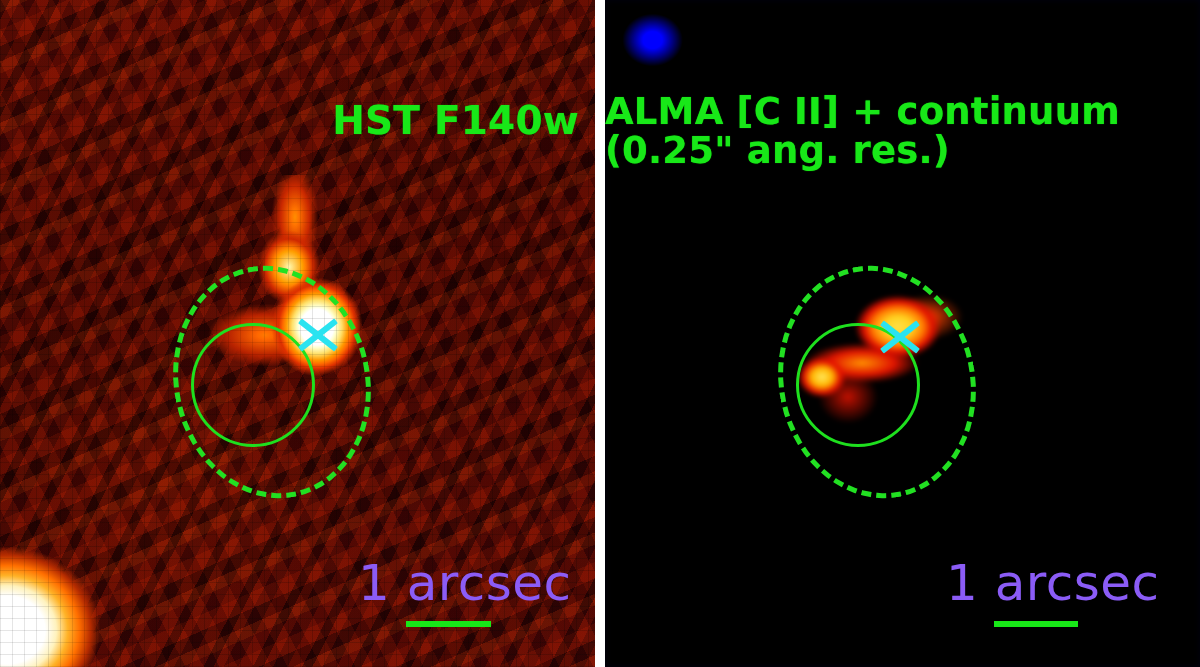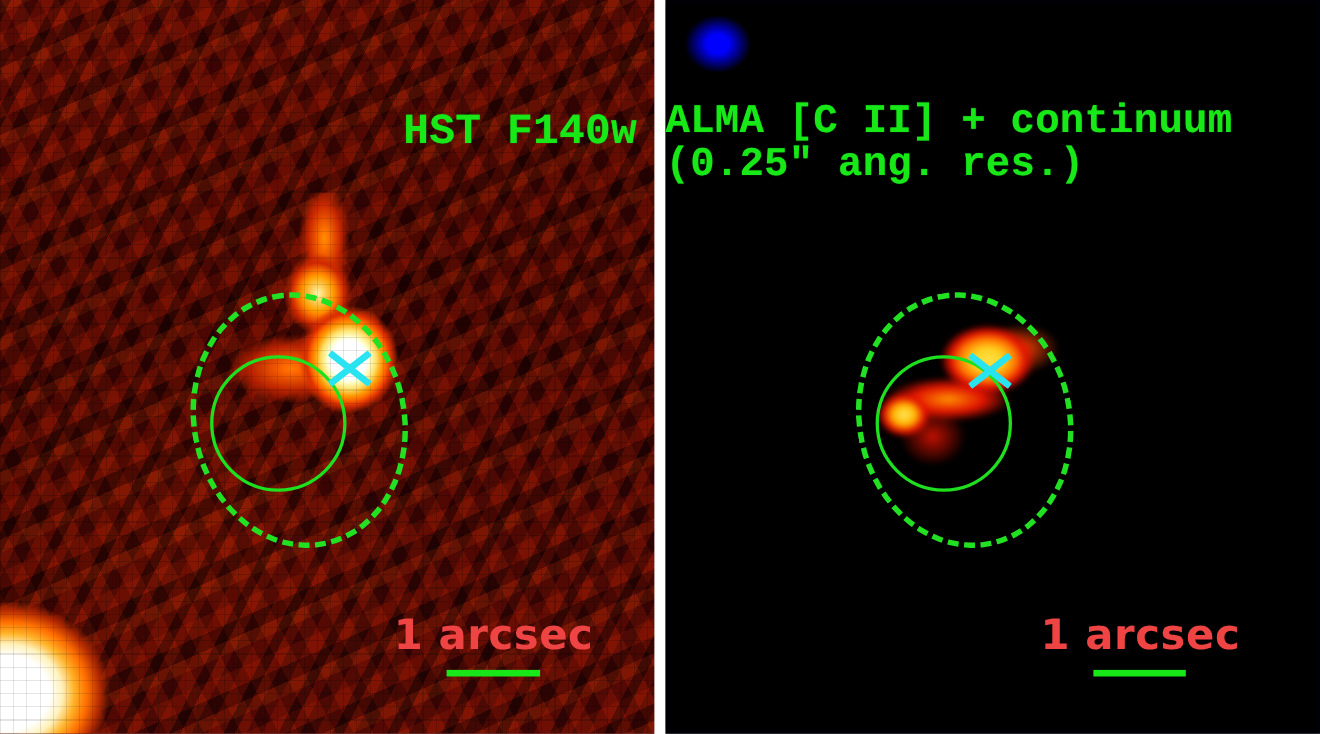--- a/index.html
+++ b/index.html
@@ -131,28 +131,27 @@
     background:#2ae3f0;border-radius:1px;
   }
   .ov-cross .b1{transform:rotate(38deg);}
   .ov-cross .b2{transform:rotate(-38deg);}
 
   
   .panel-title{
     position:absolute;color:#18e818;font-weight:bold;
     letter-spacing:.2px;line-height:1.06;white-space:pre-line;
     text-shadow:0 0 1px #0a0;
-    font-family:Liberation Mono, monospace;
   }
   #title-hst{right:16px;top:100px;font-size:39px;text-align:right;}
   #title-alma{left:0;right:0;top:92px;font-size:37px;}
 
   .scalebar{position:absolute;}
   .scalebar .sb-label{
-    color:#ef4444;font-size:38px;font-weight:700;line-height:1;
+    color:#8b5cf6;font-size:50px;font-weight:400;line-height:1;
     white-space:nowrap;letter-spacing:.5px;
   }
   .scalebar .sb-line{
     height:6px;background:#18e818;margin-top:13px;
   }
   #scale-hst{left:358px;top:558px;}
   #scale-hst .sb-line{width:85px;margin-left:48px;}
   #scale-alma{left:946px;top:558px;}
   #scale-alma .sb-line{width:84px;margin-left:48px;}
 

